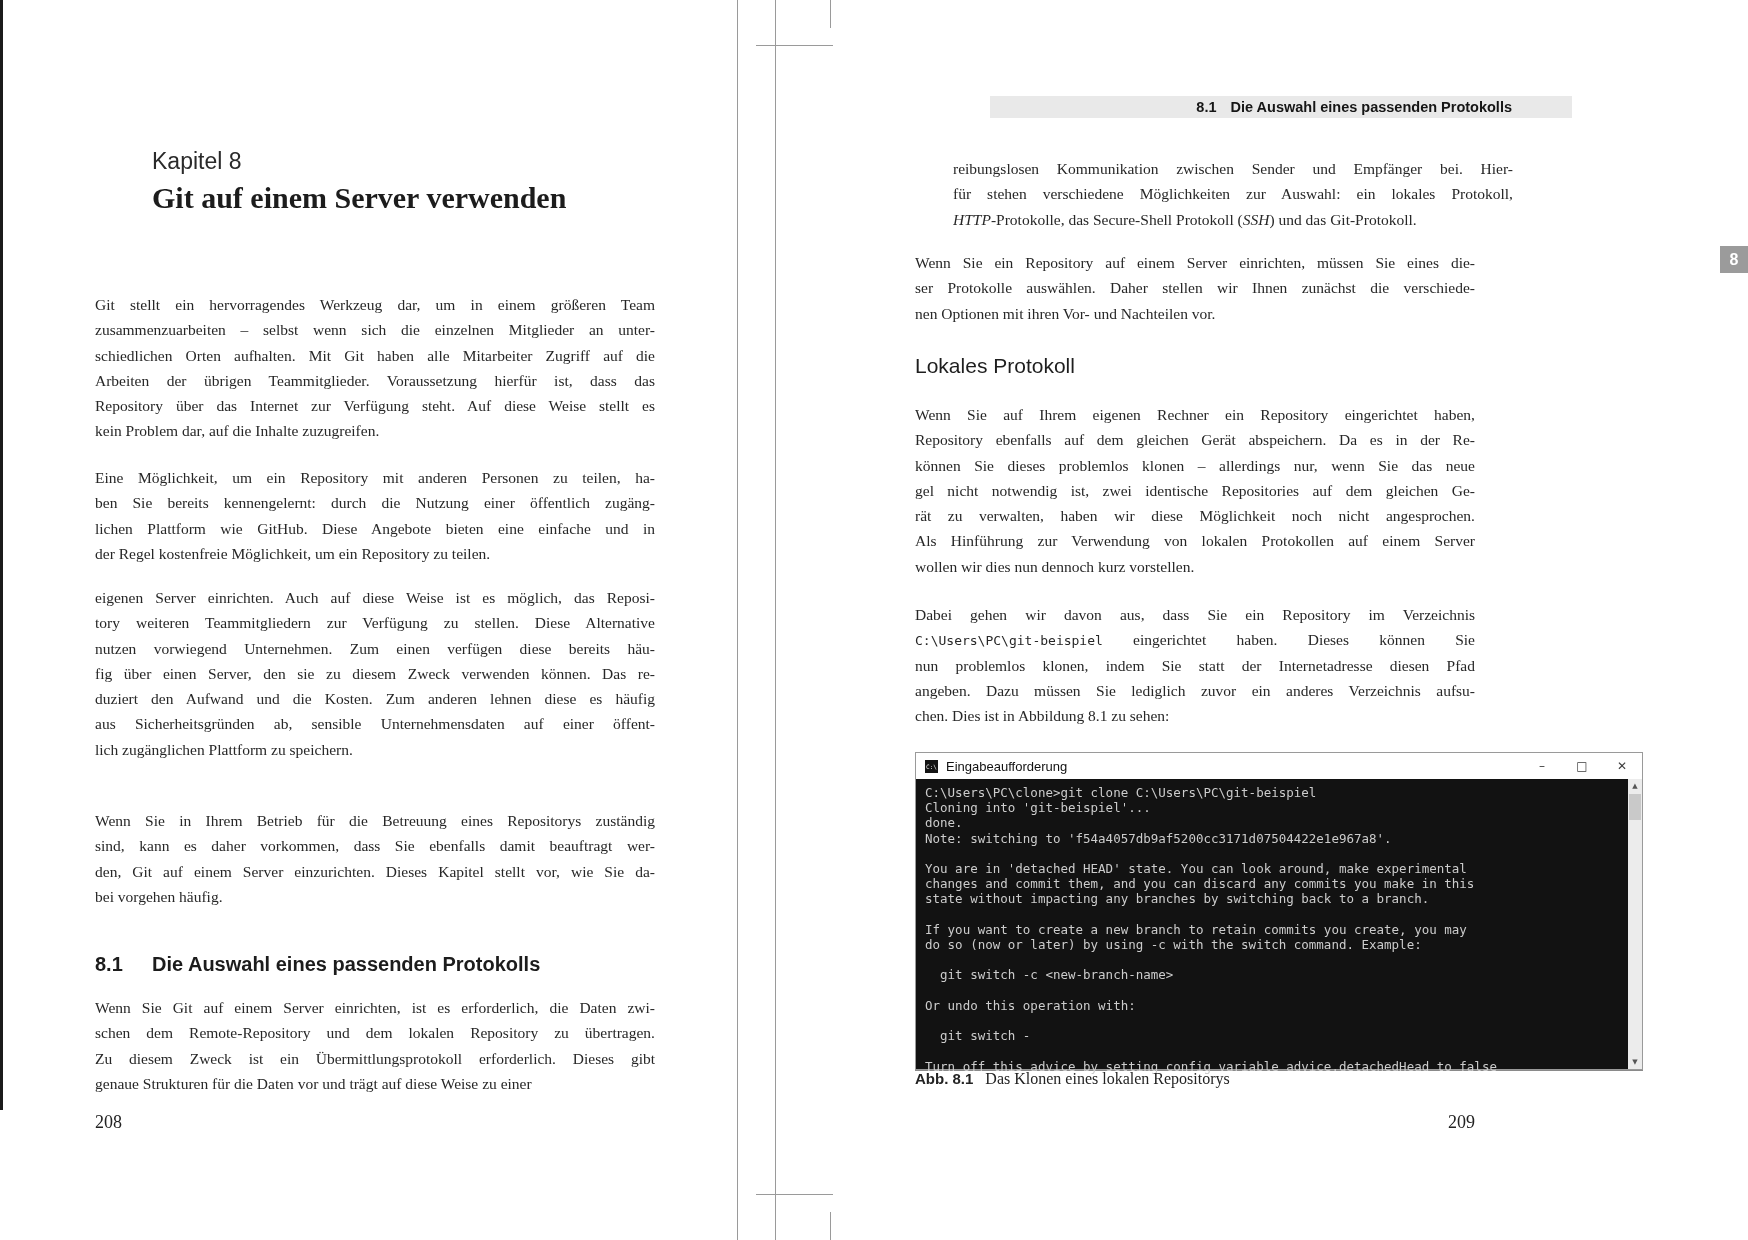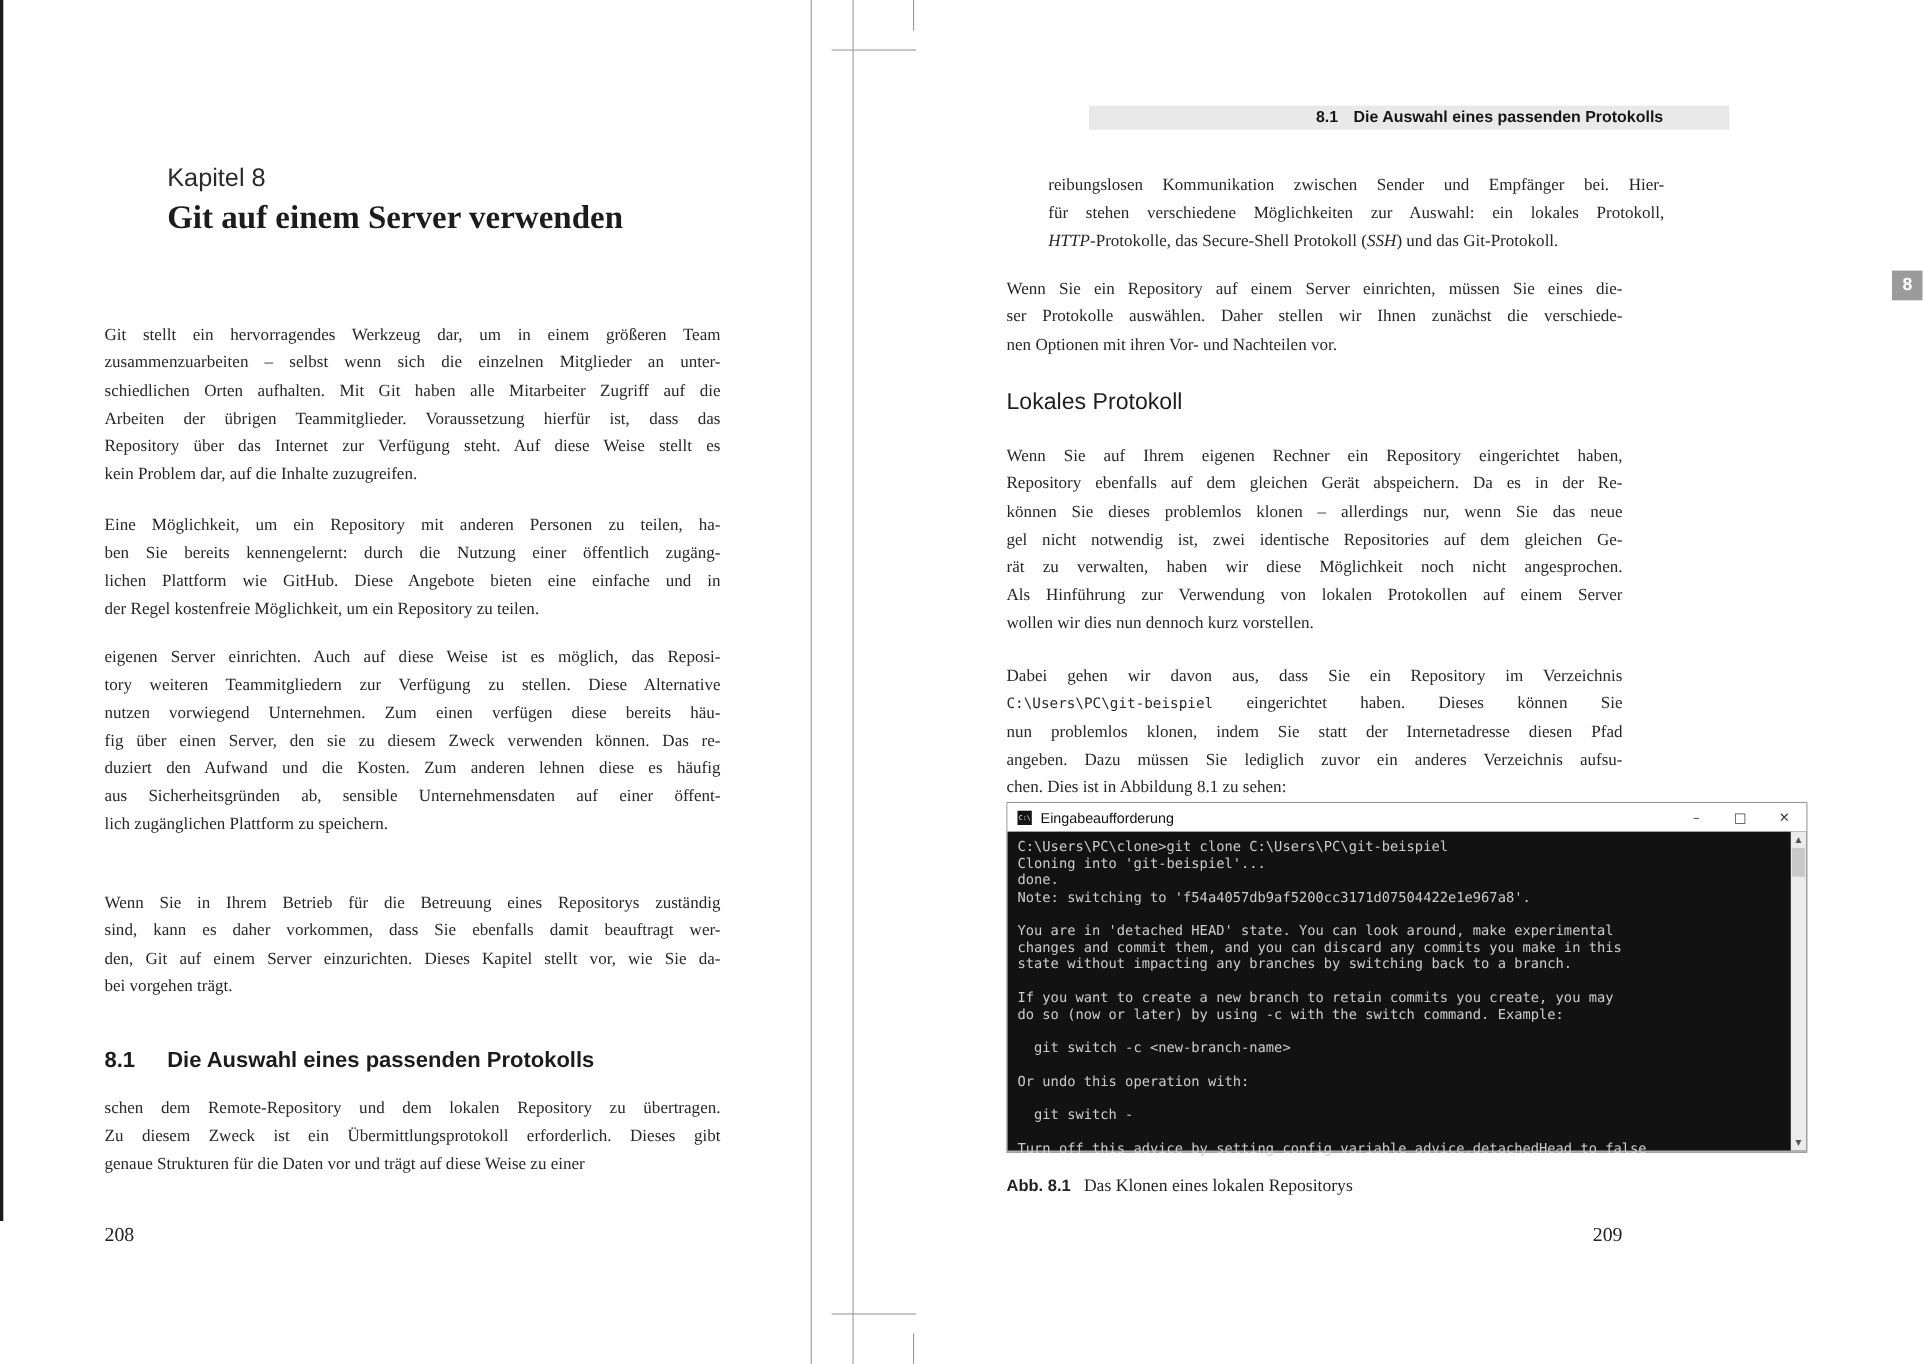--- a/index.html
+++ b/index.html
@@ -29,21 +29,21 @@
   
   .runhead{position:absolute;left:990px;top:96px;width:582px;height:22px;background:#e9e9e9;
            font-family:"Liberation Sans",sans-serif;font-weight:bold;font-size:14.5px;color:#161616;
            line-height:22px;text-align:right;padding-right:60px;box-sizing:border-box;}
   .runhead .num{margin-right:14px;}
   .chapter-tab{position:absolute;left:1720px;top:246px;width:28px;height:27px;background:#9b9b9b;
                color:#fff;font-family:"Liberation Sans",sans-serif;font-weight:bold;font-size:16px;
                line-height:27px;text-align:center;}
 
   
-  .term{position:absolute;left:915px;top:729px;width:728px;height:318px;background:#fff;
+  .term{position:absolute;left:915px;top:752px;width:728px;height:318px;background:#fff;
         border:1px solid #9a9a9a;box-sizing:border-box;box-shadow:0 1px 0 #8a8a8a;}
   .term-titlebar{height:26px;display:flex;align-items:center;background:#ffffff;}
   .cmd-icon{width:13px;height:13px;margin-left:9px;background:#141414;color:#e8e8e8;
             font-family:"DejaVu Sans Mono",monospace;font-size:6px;line-height:13px;text-align:center;}
   .term-title{margin-left:8px;font-family:"Liberation Sans",sans-serif;font-size:13px;color:#111;flex:1;}
   .term-btn{width:40px;text-align:center;font-family:"DejaVu Sans",sans-serif;
             font-size:12px;color:#3c3c3c;line-height:26px;}
   .term-body{position:relative;height:290px;background:#121212;padding:6px 26px 0 9px;box-sizing:border-box;}
   .tln{display:block;font-family:"DejaVu Sans Mono",monospace;font-size:12.5px;line-height:15.2px;
        color:#cccccc;white-space:pre;}
@@ -93,28 +93,29 @@
         <div class="ln">nutzen vorwiegend Unternehmen. Zum einen verfügen diese bereits häu-</div>
         <div class="ln">fig über einen Server, den sie zu diesem Zweck verwenden können. Das re-</div>
         <div class="ln">duziert den Aufwand und die Kosten. Zum anderen lehnen diese es häufig</div>
         <div class="ln">aus Sicherheitsgründen ab, sensible Unternehmensdaten auf einer öffent-</div>
         <div class="ln last">lich zugänglichen Plattform zu speichern.</div>
       </div>
     <div class="col body-block" style="left:95px;top:808px;">
         <div class="ln">Wenn Sie in Ihrem Betrieb für die Betreuung eines Repositorys zuständig</div>
         <div class="ln">sind, kann es daher vorkommen, dass Sie ebenfalls damit beauftragt wer-</div>
         <div class="ln">den, Git auf einem Server einzurichten. Dieses Kapitel stellt vor, wie Sie da-</div>
-        <div class="ln last">bei vorgehen trägt.</div>
+        <div class="ln last">bei vorgehen häufig.</div>
       </div>
 
     <div class="abs h2" style="left:95px;top:953px;">
       <span class="num">8.1</span><span>Die Auswahl eines passenden Protokolls</span>
     </div>
 
     <div class="col body-block" style="left:95px;top:995px;">
+        <div class="ln">Wenn Sie Git auf einem Server einrichten, ist es erforderlich, die Daten zwi-</div>
         <div class="ln">schen dem Remote-Repository und dem lokalen Repository zu übertragen.</div>
         <div class="ln">Zu diesem Zweck ist ein Übermittlungsprotokoll erforderlich. Dieses gibt</div>
         <div class="ln last">genaue Strukturen für die Daten vor und trägt auf diese Weise zu einer</div>
       </div>
 
     <div class="abs folio" style="left:95px;top:1112px;">208</div>
   </div>
 
   <div>
 

